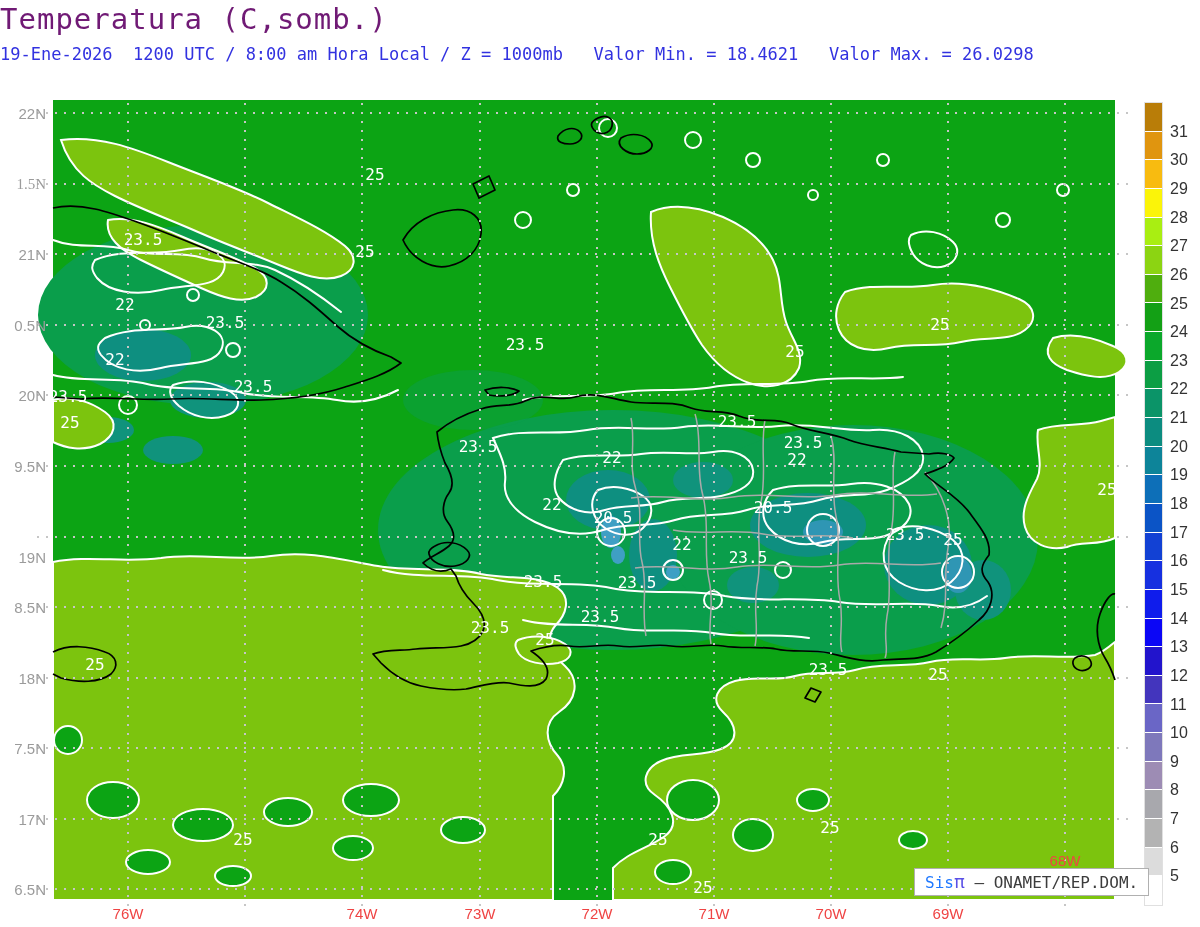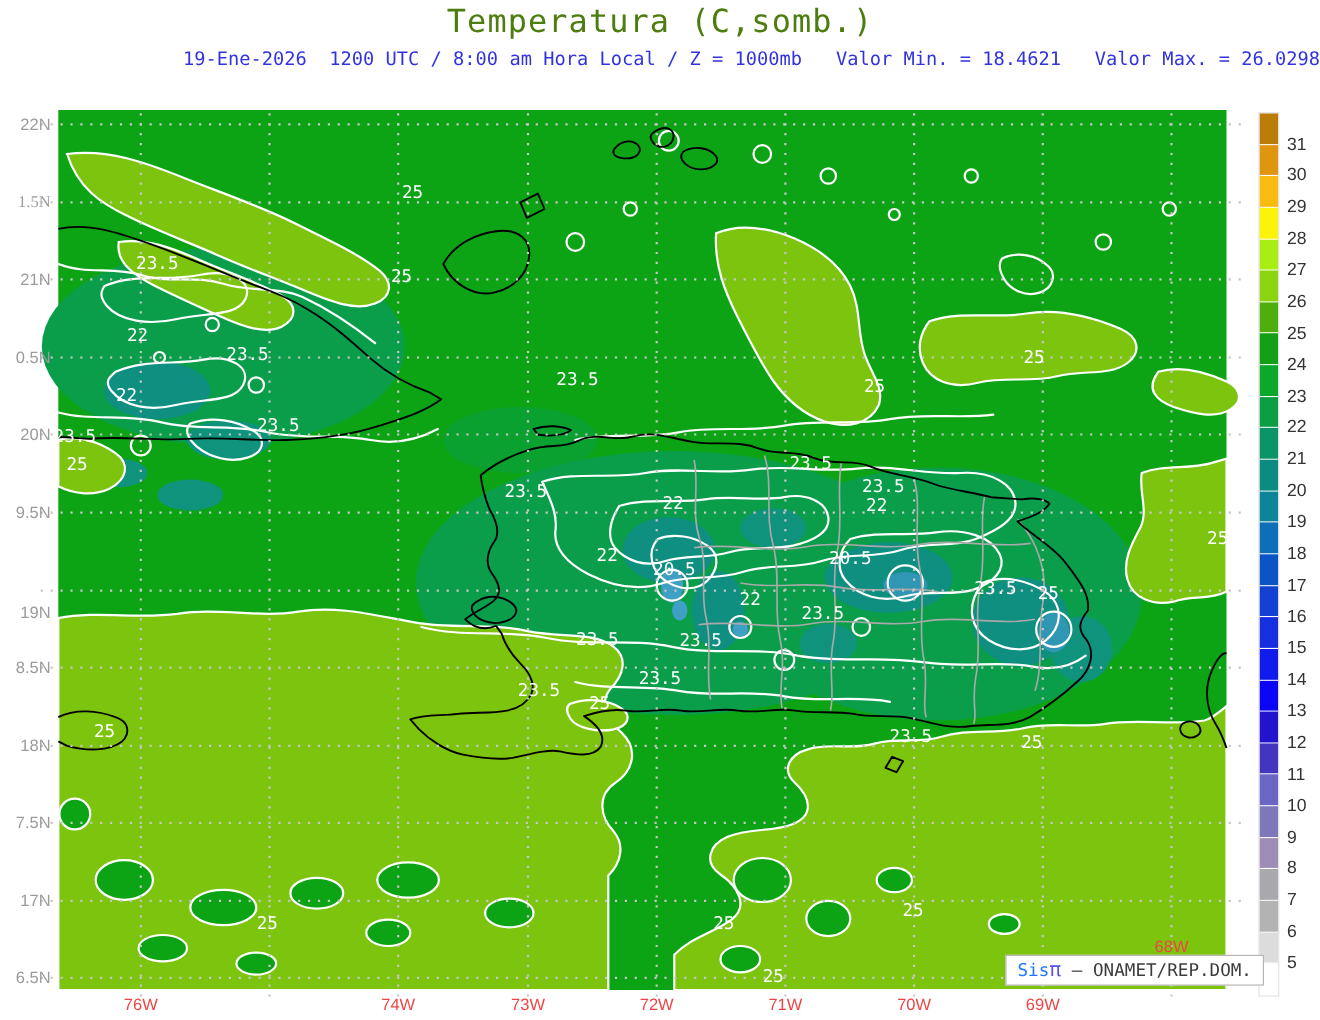--- a/index.html
+++ b/index.html
@@ -1,20 +1,20 @@
 <!DOCTYPE html>
 <html><head>
 <meta charset="utf-8">
 <style>
   html,body{margin:0;padding:0;background:#fff;}
   .page{position:relative;width:1200px;height:927px;background:#ffffff;overflow:hidden;
         font-family:"DejaVu Sans Mono",monospace;}
-  .title{position:absolute;top:2px;left:0;width:1200px;text-align:center;
-         font-size:29px;letter-spacing:1px;color:#4d7c0f;white-space:pre;}
-  .sub1{position:absolute;top:44px;left:0;width:1200px;text-align:right;
+  .title{position:absolute;top:2px;left:0;width:1200px;text-align:left;
+         font-size:29px;letter-spacing:1px;color:#701a75;white-space:pre;}
+  .sub1{position:absolute;top:44px;left:0;width:1200px;text-align:left;
         font-size:17px;color:#3232e0;white-space:pre;}
   .sub2{position:absolute;top:66px;left:0;width:1200px;text-align:center;
         font-size:16px;color:#2da0f0;white-space:pre;}
   .map{position:absolute;left:53px;top:100px;width:1082px;height:800px;}
   .map svg{position:absolute;left:0;top:0;overflow:visible;}
   .ocean{fill:#0ca414;}
   .cool1{fill:#0a9e4b;}
   .cool2{fill:#0e8f80;}
   .cool3{fill:#10937c;}
   .cold{fill:#3f9fc4;}

